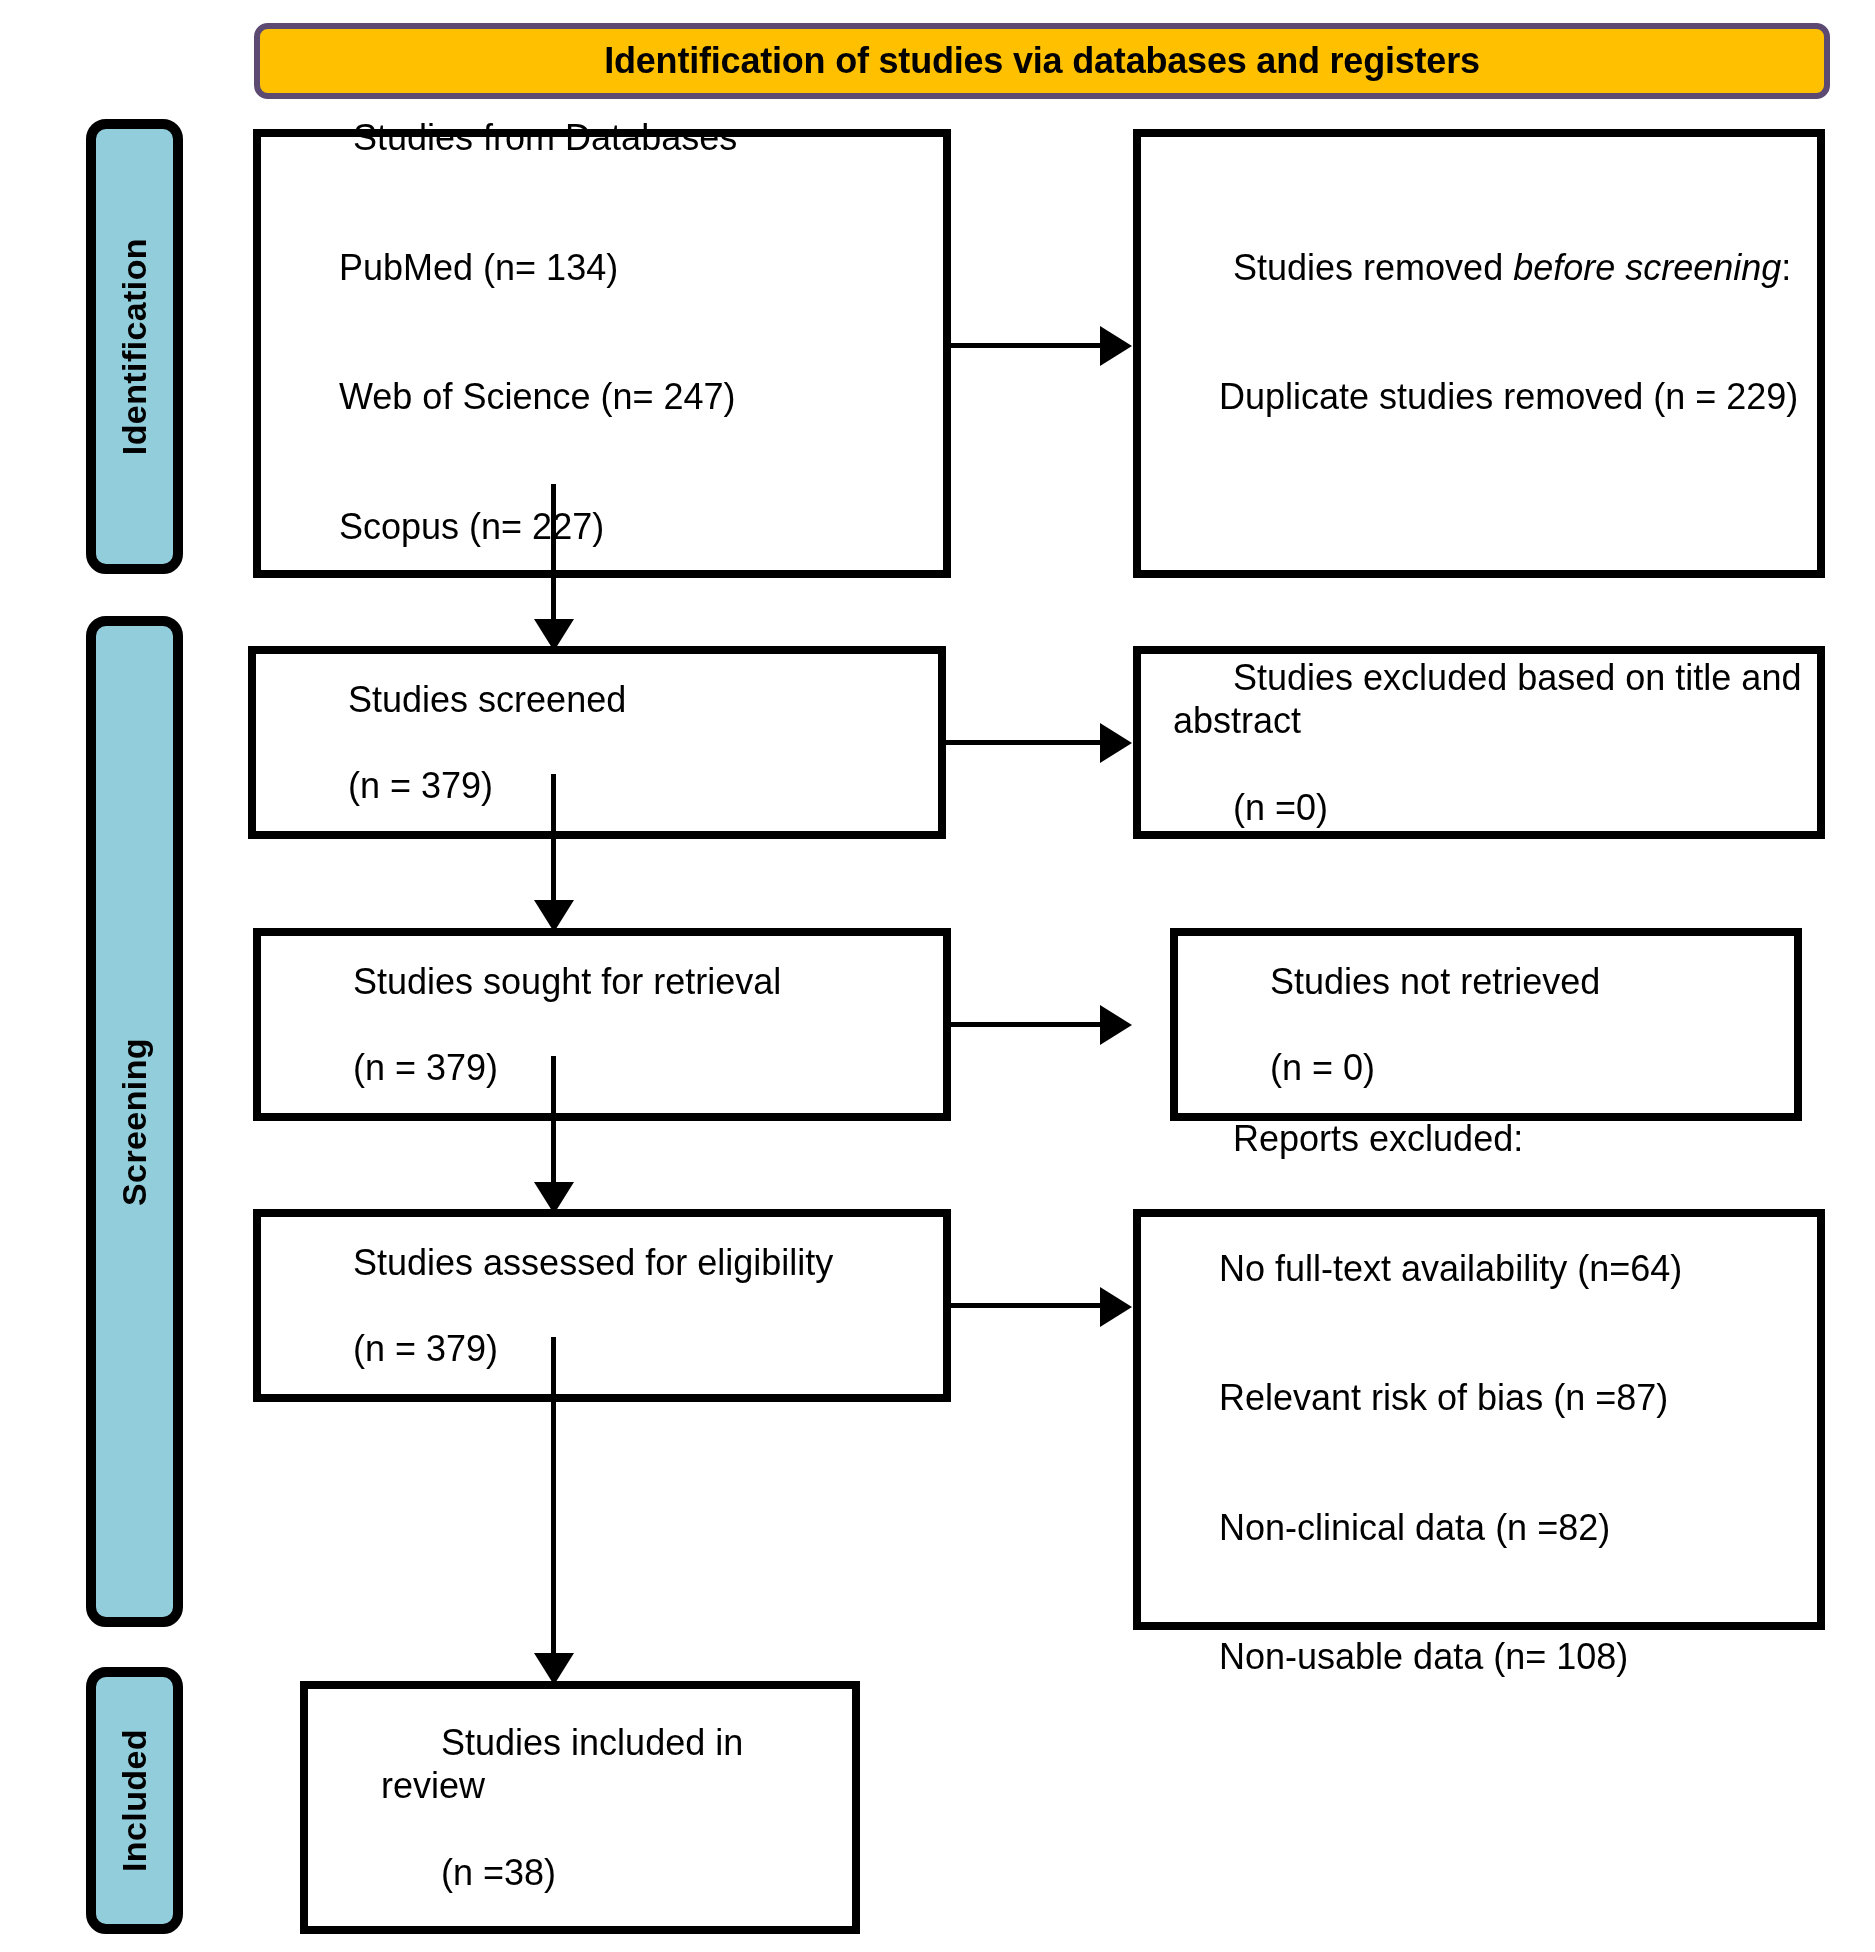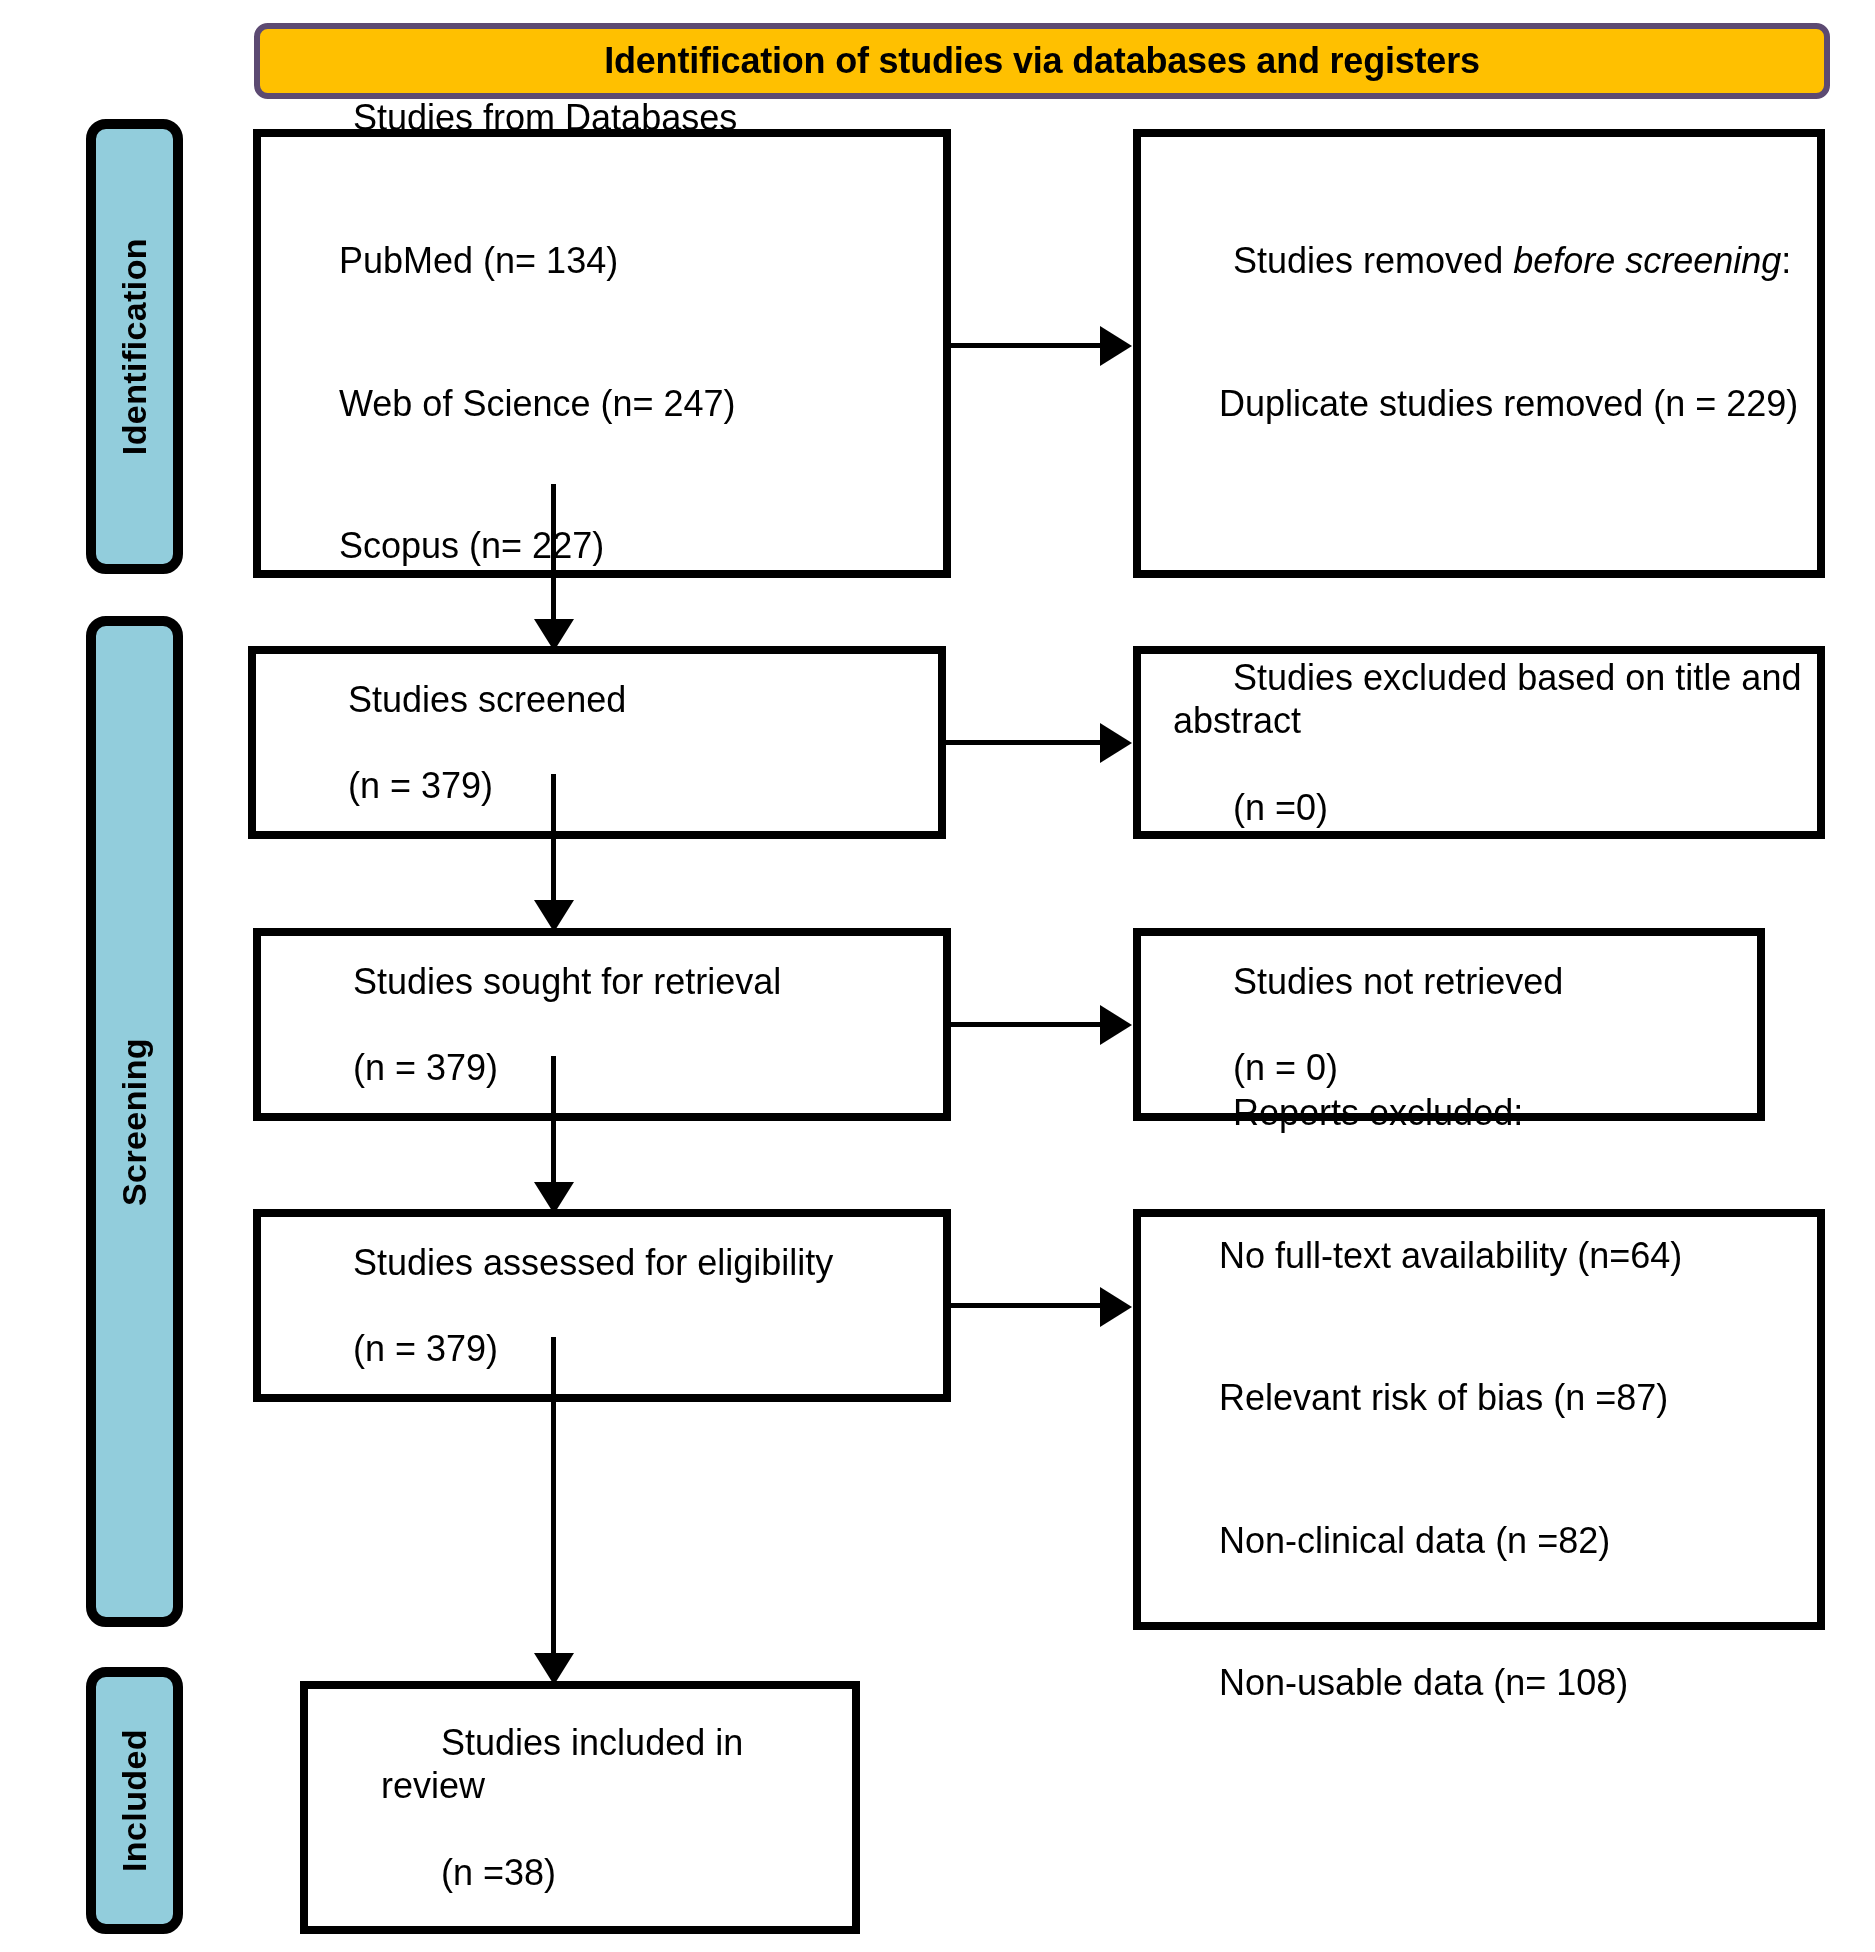--- a/index.html
+++ b/index.html
@@ -73,34 +73,34 @@
     align-items: center;
   }
   .fbox-text {
     font-size: 36px;
     line-height: 1.20;
     color: #000000;
     padding-left: 32px;
     padding-right: 13.7px;
     white-space: pre-wrap;
   }
-  .indent { padding-left: 46px; display: block; margin-top: 13px; }
+  .indent { padding-left: 46px; display: block; }
   .ital { font-style: italic; }
 
   
   #box-databases   { left: 253px;  top: 129px;  width: 698px;  height: 449px; }
   #box-screened    { left: 248px;  top: 646px;  width: 698px;  height: 193px; }
   #box-sought      { left: 253px;  top: 928px; width: 698px;  height: 193px; }
   #box-eligibility { left: 253px;  top: 1209px; width: 698px;  height: 193px; }
   #box-included    { left: 300px;  top: 1681px; width: 560px;  height: 253px; padding-left: 41px; }
 
   
   #box-removed     { left: 1133px; top: 129px;  width: 692px;  height: 449px; }
   #box-excluded-ta { left: 1133px; top: 646px;  width: 692px;  height: 193px; align-items: center; }
-  #box-notretr     { left: 1133px; top: 928px; width: 632px;  height: 193px; }
+  #box-notretr     { left: 1170px; top: 928px; width: 632px;  height: 193px; }
   #box-reports-ex  { left: 1133px; top: 1209px; width: 692px;  height: 421px; }
 
   
   .hline {
     position: absolute;
     height: 5.3px;
     background: #000000;
   }
   .vline {
     position: absolute;

